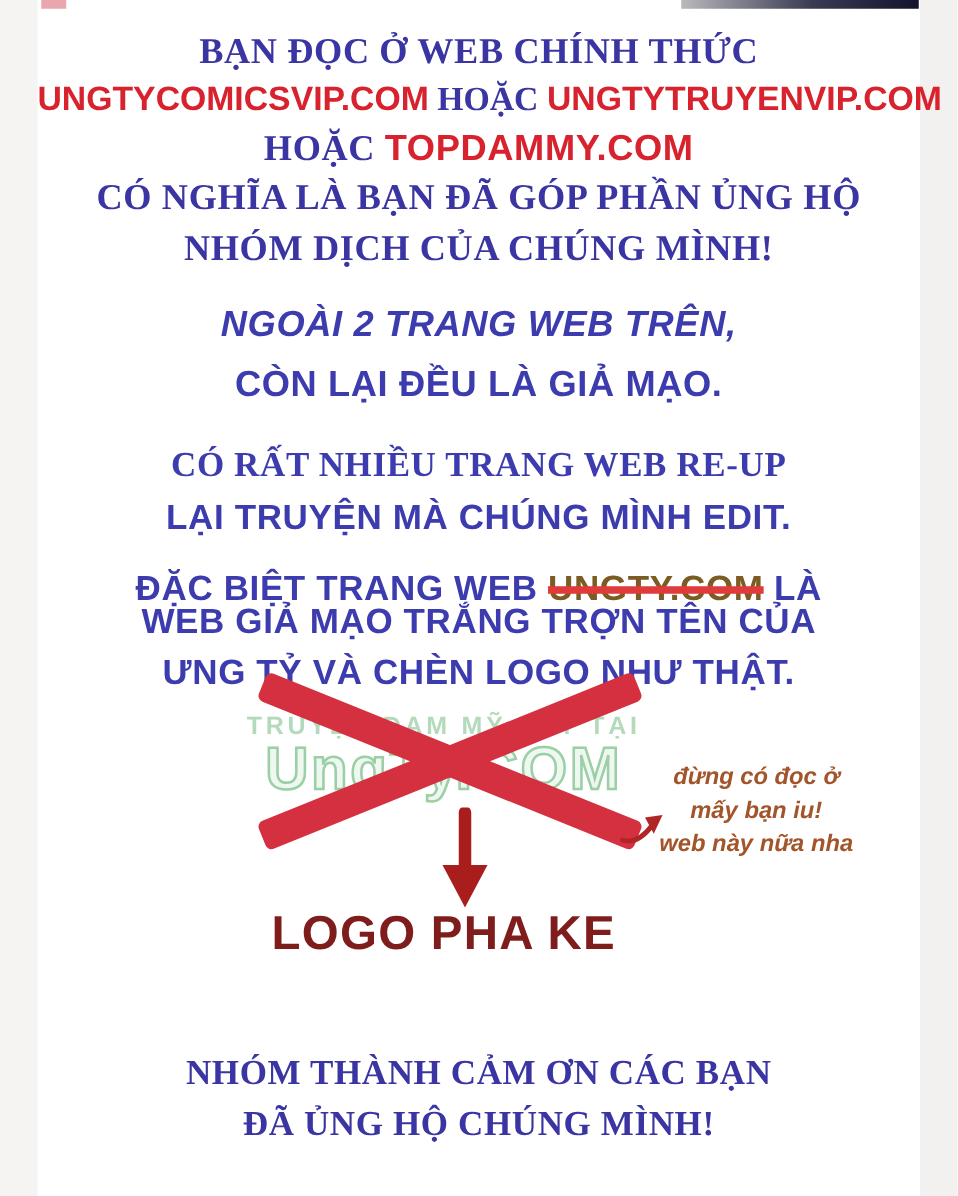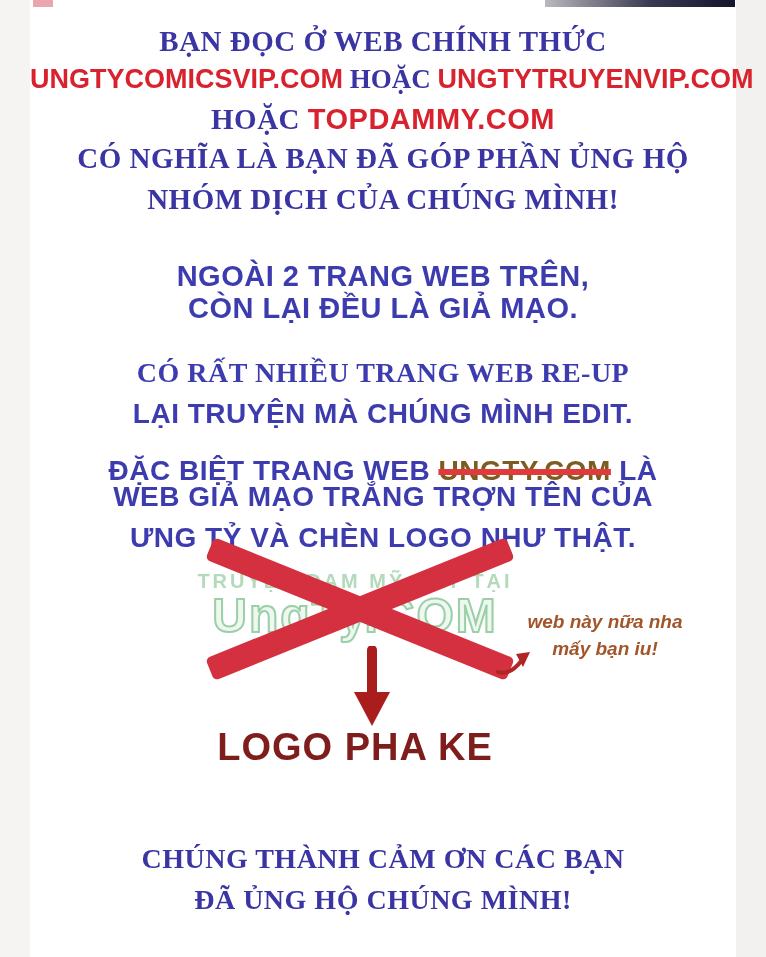--- a/index.html
+++ b/index.html
@@ -66,21 +66,21 @@
 <div class="edge-strip right"></div>
 <div class="frag-pink"></div>
 <div class="frag-dark"></div>
 
 <div class="line blue sz29" style="top:25px;">BẠN ĐỌC Ở WEB CHÍNH THỨC</div>
 <div class="line sz27" style="top:64px;letter-spacing:0;"><span class="red">UNGTYCOMICSVIP.COM</span><span class="blue"> HOẶC </span><span class="red">UNGTYTRUYENVIP.COM</span></div>
 <div class="line sz29" style="top:103px;"><span class="blue">HOẶC </span><span class="red">TOPDAMMY.COM</span></div>
 <div class="line blue sz29" style="top:142px;">CÓ NGHĨA LÀ BẠN ĐÃ GÓP PHẦN ỦNG HỘ</div>
 <div class="line blue sz29" style="top:183px;">NHÓM DỊCH CỦA CHÚNG MÌNH!</div>
 
-<div class="line navy sz29" style="top:260px;">NGOÀI 2 TRANG WEB TRÊN,</div>
+<div class="line navy sz29" style="top:244px;font-style:italic;">NGOÀI 2 TRANG WEB TRÊN,</div>
 <div class="line navy sz29" style="top:292px;">CÒN LẠI ĐỀU LÀ GIẢ MẠO.</div>
 
 <div class="line navy sz28" style="top:357px;font-family:Liberation Serif, serif;">CÓ RẤT NHIỀU TRANG WEB RE-UP</div>
 <div class="line navy sz28" style="top:398px;">LẠI TRUYỆN MÀ CHÚNG MÌNH EDIT.</div>
 <div class="line sz28" style="top:455px;"><span class="navy">ĐẶC BIỆT TRANG WEB </span><span class="fake-site">UNGTY.COM</span><span class="navy"> LÀ</span></div>
 <div class="line navy sz28" style="top:481px;">WEB GIẢ MẠO TRẮNG TRỢN TÊN CỦA</div>
 <div class="line navy sz28" style="top:522px;">ƯNG TỶ VÀ CHÈN LOGO NHƯ THẬT.</div>
 
 <div class="logo-tagline">TRUYỆN ĐAM MỸ HAY TẠI</div>
 <div class="logo-site">UngTy.COM</div>
@@ -88,25 +88,26 @@
   <div class="arm a1"></div>
   <div class="arm a2"></div>
 </div>
 
 <svg class="curve-arrow" width="42" height="34" viewBox="0 0 42 34">
   <path d="M2 26 Q14 30 26 14" fill="none" stroke="#b22525" stroke-width="4" stroke-linecap="round"></path>
   <polygon points="20,8 34,6 27,21" fill="#b22525"></polygon>
 </svg>
 
 <div class="note">
+  <div>đừng có đọc ở</div>
+  <div>mấy bạn iu!</div>
   <div>web này nữa nha</div>
-  <div>mấy bạn iu!</div>
 </div>
 
 <svg class="down-arrow" width="44" height="82" viewBox="0 0 44 82">
   <line x1="22" y1="4" x2="22" y2="52" stroke="#aa1d1d" stroke-width="10" stroke-linecap="round"></line>
   <polygon points="4,46 40,46 22,80" fill="#aa1d1d"></polygon>
 </svg>
 
 <div class="logo-caption">LOGO PHA KE</div>
 
-<div class="line blue sz28" style="top:843px;">CHÚNG THÀNH CẢM ƠN CÁC BẠN</div>
+<div class="line blue sz28" style="top:843px;">NHÓM THÀNH CẢM ƠN CÁC BẠN</div>
 <div class="line blue sz28" style="top:884px;">ĐÃ ỦNG HỘ CHÚNG MÌNH!</div>
 
 </body></html>

